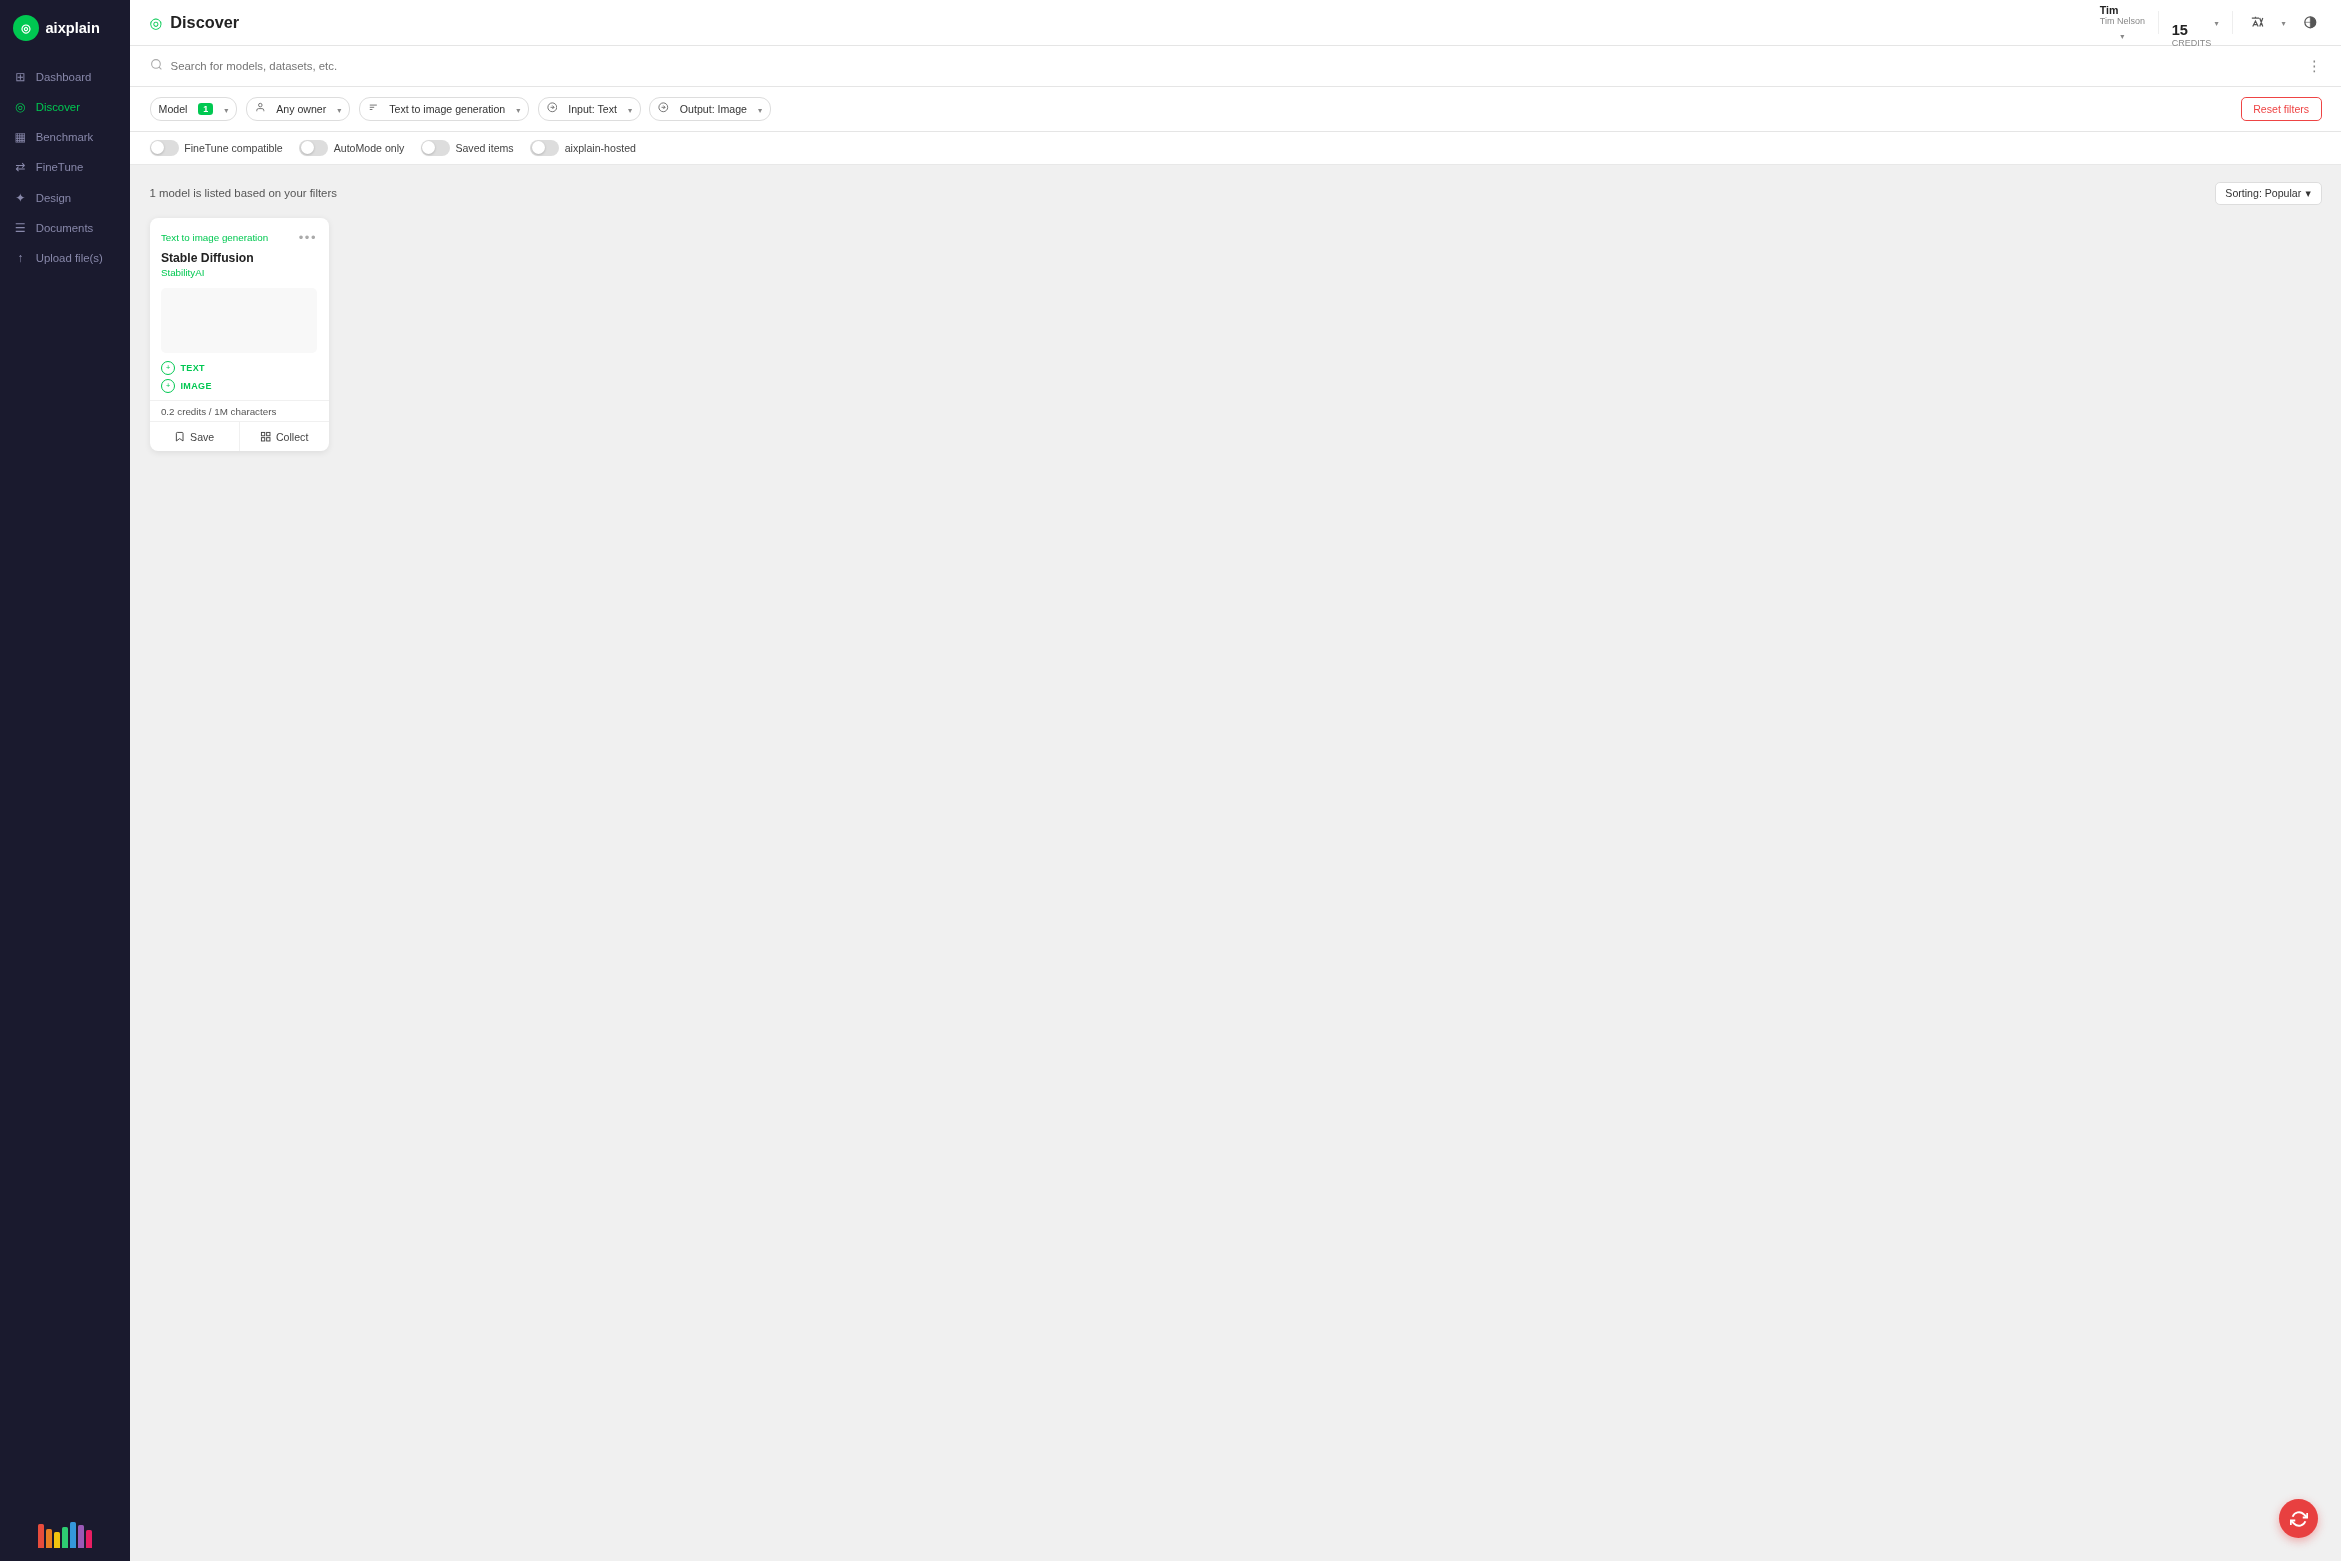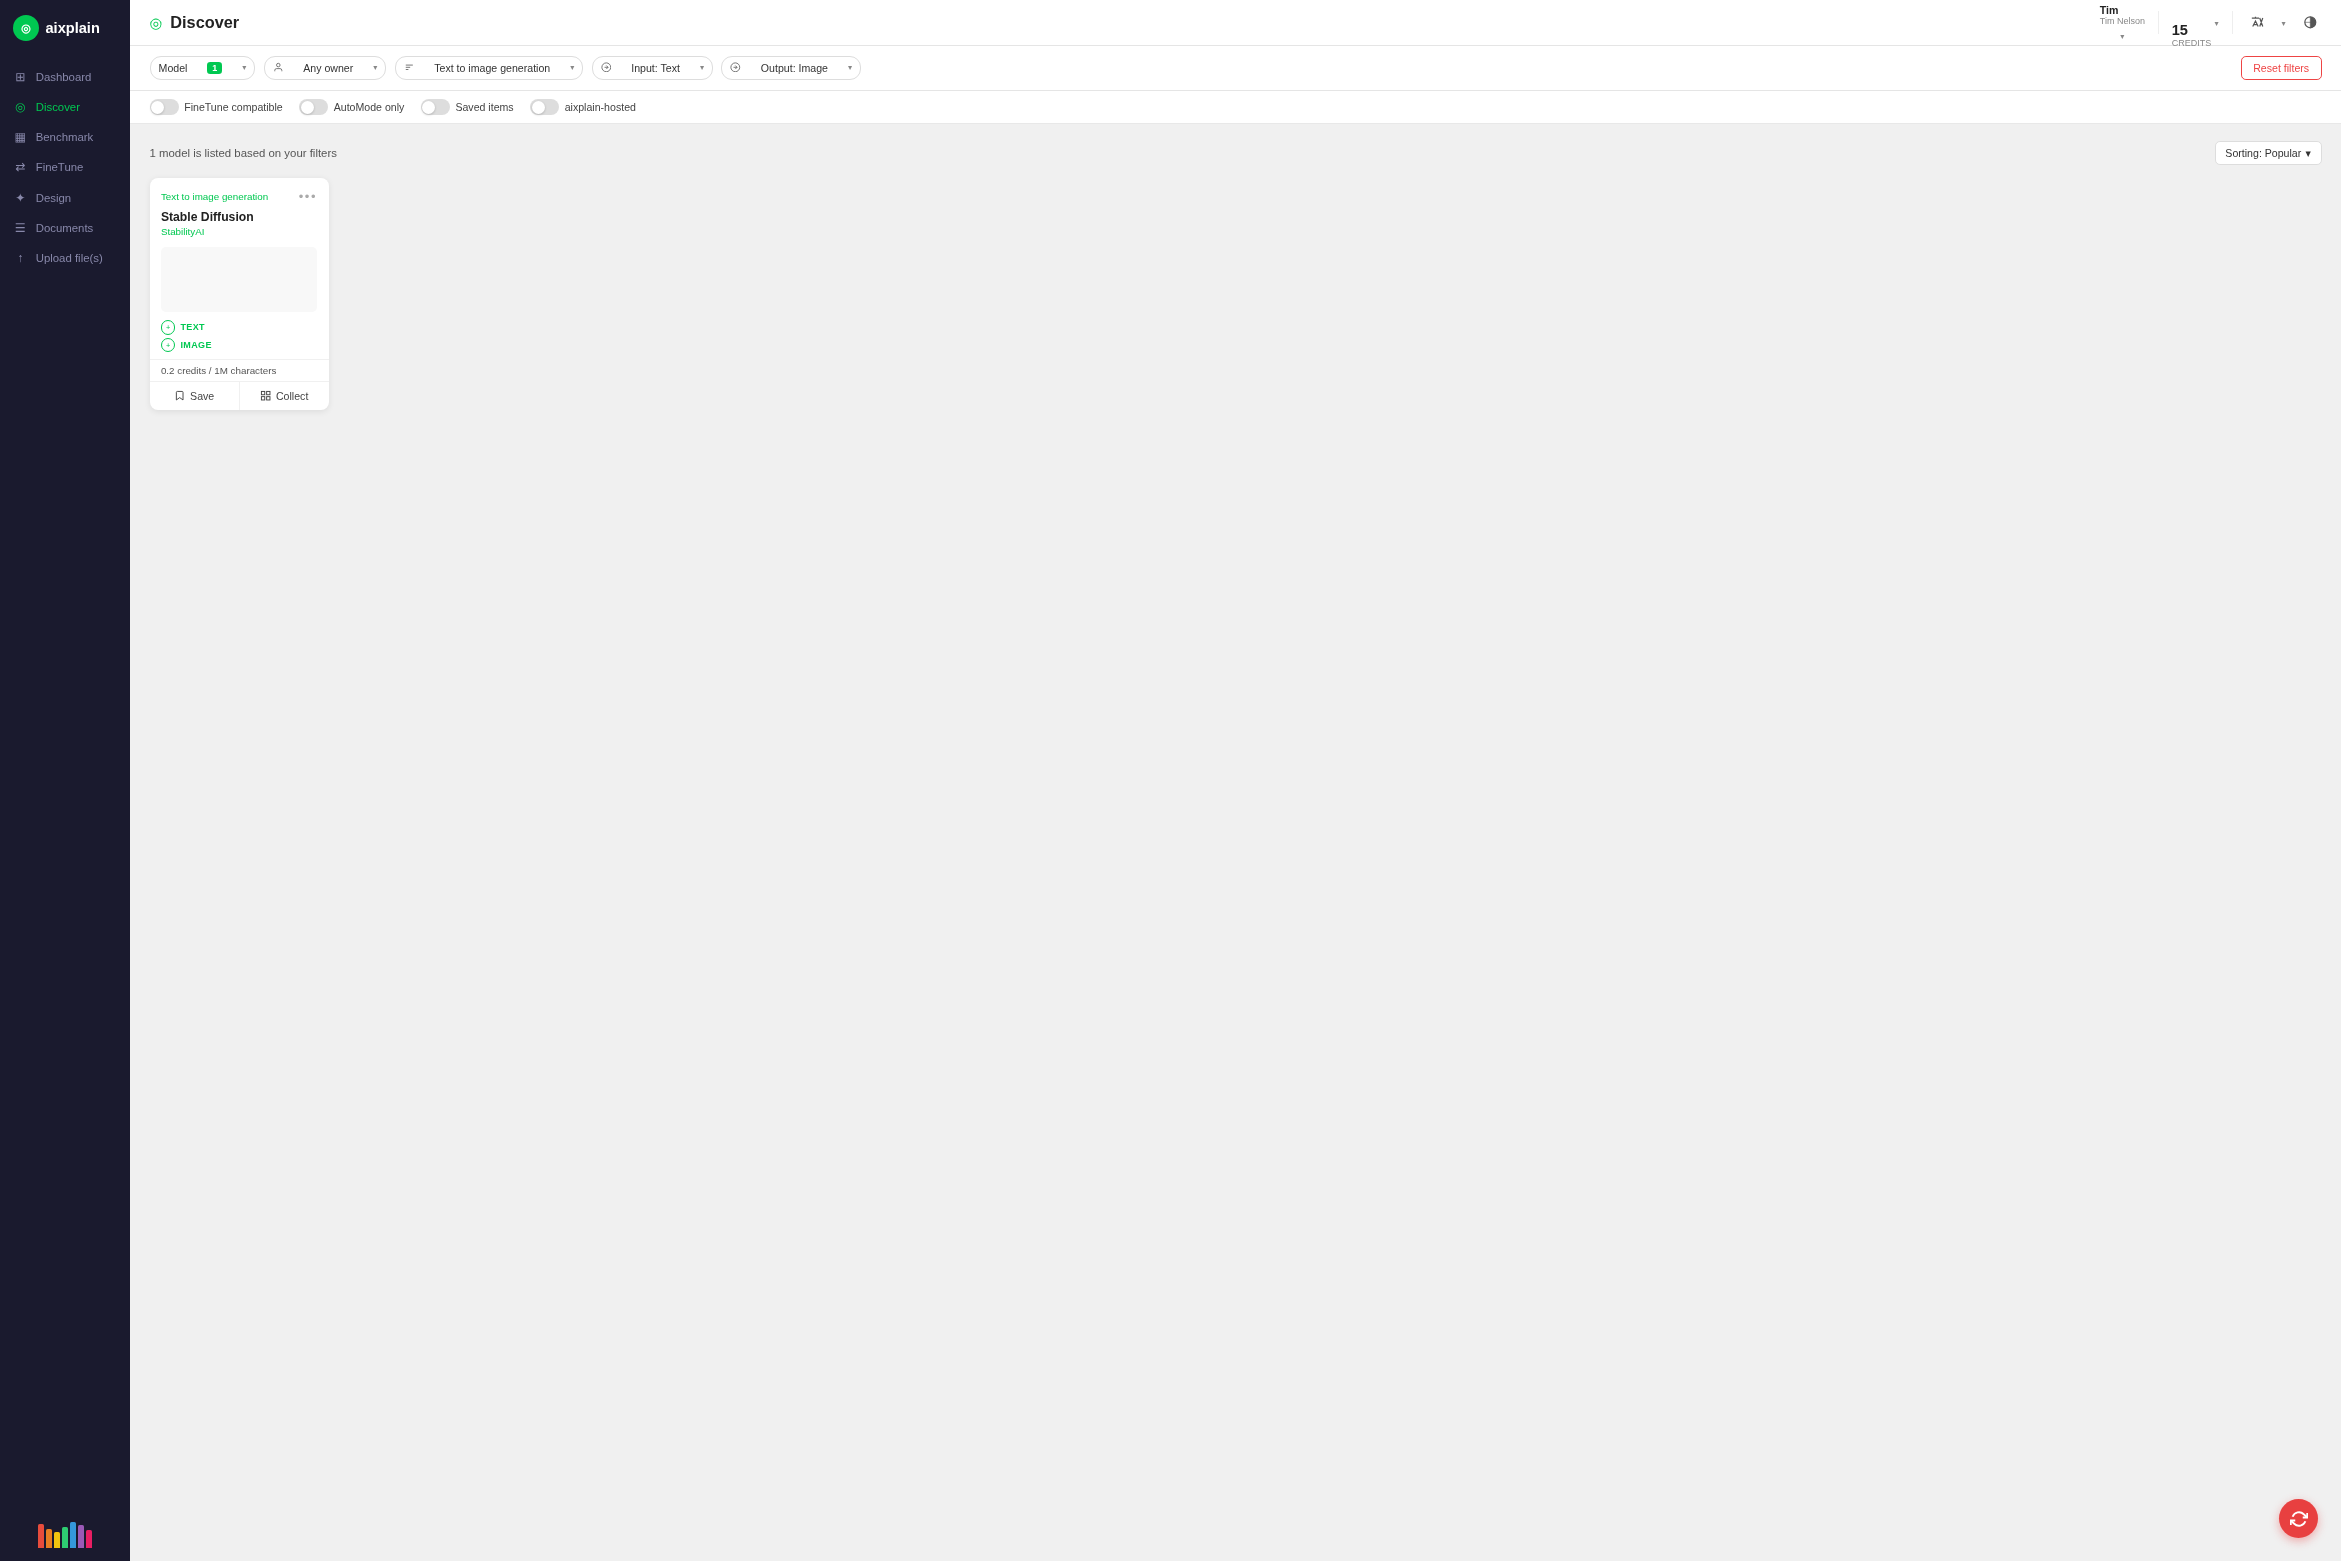--- a/index.html
+++ b/index.html
@@ -110,21 +110,21 @@
     .filters-bar {
       background: white;
       padding: 9.8px 19.5px;
       display: flex;
       flex-wrap: wrap;
       align-items: center;
       gap: 8.1px;
       border-bottom: 0.8px solid #e5e5e5;
     }
     .filter-pill {
-      display: flex; align-items: flex-start; gap: 20px;
+      display: flex; align-items: flex-end; gap: 11px;
       border: 0.8px solid #ddd;
       border-radius: 11px;
       padding: 4.9px 8.1px;
       font-size: 10.6px;
       cursor: pointer;
       background: white;
       color: #333;
     }
     .filter-pill.model-pill {
       background: white;
@@ -356,20 +356,30 @@
           <circle cx="12" cy="12" r="9"></circle>
             <path d="M12 3v18M3 12h18" stroke-width="1"></path>
           <path d="M12 3a9 9 0 0 1 0 18V3z" fill="currentColor" stroke="none"></path>
         </svg>
       </div>
     </div>
   </div>
 
   <div class="content">
 
+    <div class="search-bar">
+      <span class="search-icon">
+        <svg width="13" height="13" viewBox="0 0 24 24" fill="none" stroke="#aaa" stroke-width="2">
+          <circle cx="11" cy="11" r="8"></circle>
+            <path d="M21 21l-4.35-4.35"></path>
+        </svg>
+      </span>
+      <input class="search-input" type="text" placeholder="Search for models, datasets, etc." style="">
+      <span class="search-more">⋮</span>
+    </div>
 
     <div class="filters-bar">
       <div class="filter-pill model-pill">
         <span>Model</span>
         <span class="badge">1</span>
         <span class="chevron">▾</span>
       </div>
 
       <div class="filter-pill">
         <span class="pill-icon">

